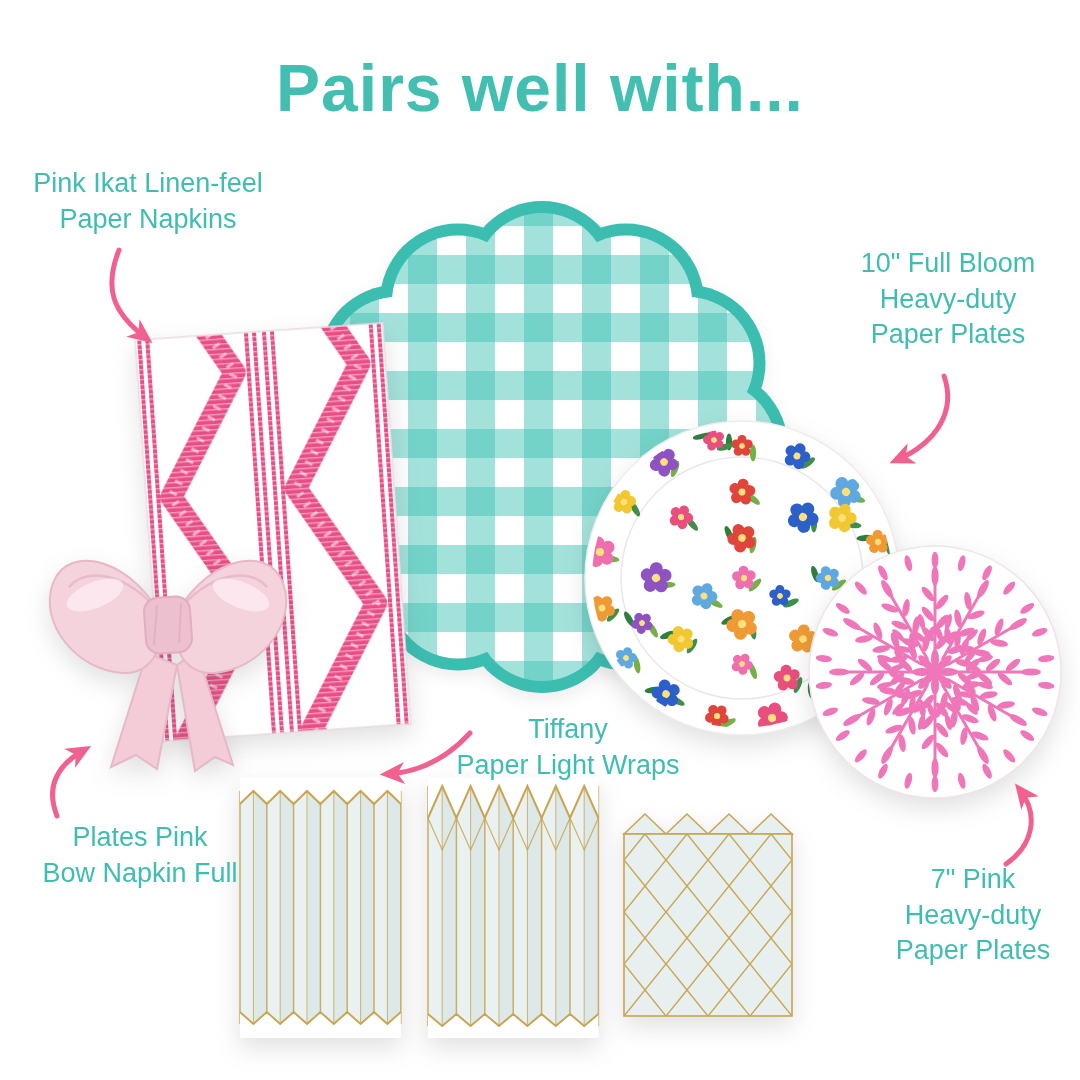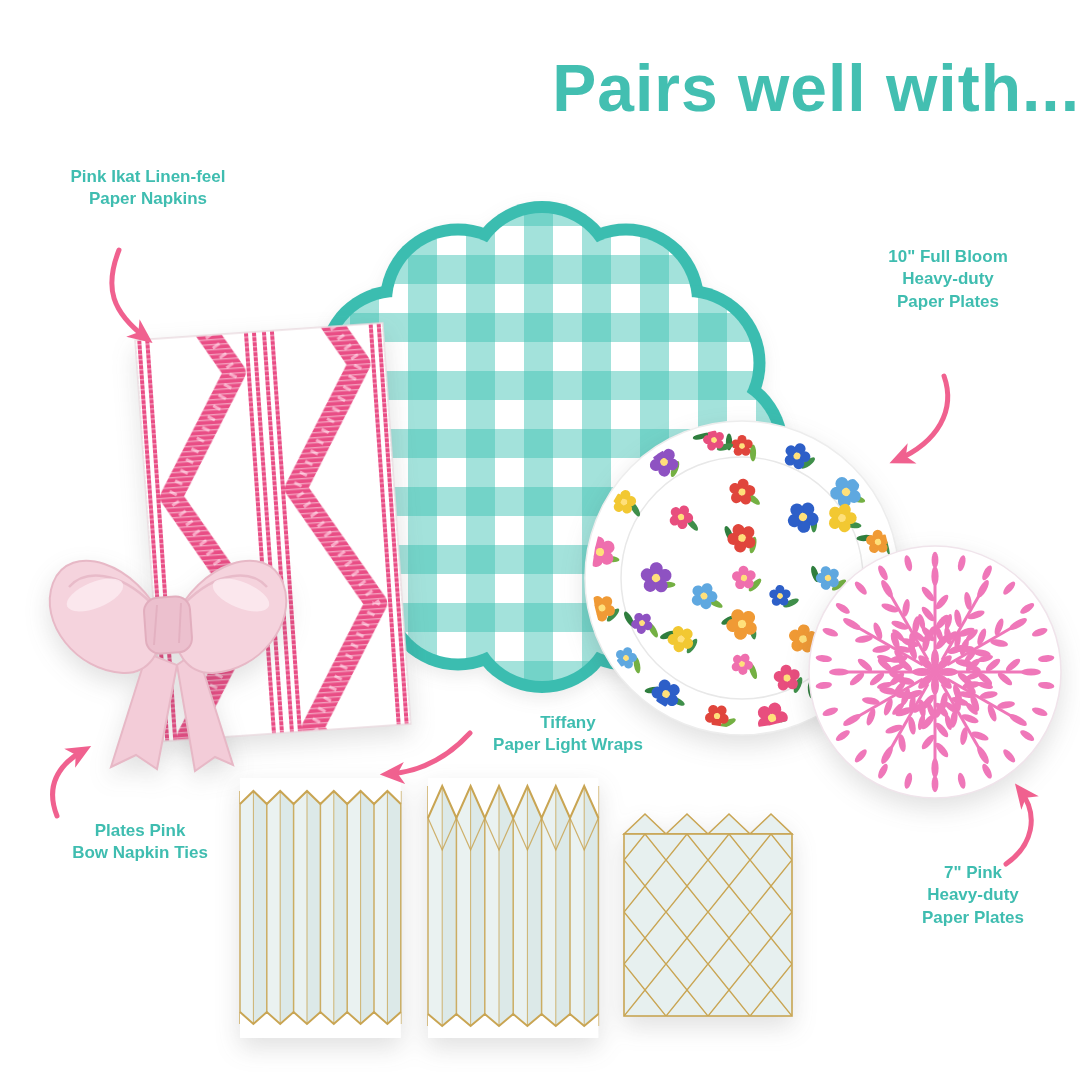--- a/index.html
+++ b/index.html
@@ -1,20 +1,20 @@
 <!DOCTYPE html>
 <html><head>
 <meta charset="utf-8">
 <style>
   *{margin:0;padding:0;box-sizing:border-box}
   html,body{width:1080px;height:1080px;background:#fff;font-family:"Liberation Sans",sans-serif;overflow:hidden}
   .canvas{position:relative;width:1080px;height:1080px;background:#fff;overflow:hidden}
-  .title{position:absolute;left:0;top:50px;width:100%;text-align:right;
+  .title{position:absolute;left:0;top:50px;width:100%;text-align:center;
          font-size:66px;font-weight:800;color:#43BFB1;letter-spacing:1px}
-  .label{position:absolute;text-align:center;color:#3FBDB0;font-size:17px;line-height:1.32;font-weight:700}
+  .label{position:absolute;text-align:center;color:#3FBDB0;font-size:27px;line-height:1.32;font-weight:400}
   .label span{display:block}
   .art{position:absolute}
   .shadow{filter:drop-shadow(0 10px 12px rgba(70,70,70,.16))}
   .softshadow{filter:drop-shadow(0 6px 8px rgba(70,70,70,.10))}
   #placemat{left:292px;top:197px;width:500px;height:500px}
   #napkins{left:148px;top:330px;width:254px;height:406px;transform:rotate(-4deg)}
   #floral{left:582px;top:418px;width:320px;height:320px}
   #pinkplate{left:805px;top:542px;width:260px;height:260px}
   #bow{left:33px;top:495px;width:270px;height:300px}
   #vases{left:232px;top:778px;width:580px;height:260px}
@@ -385,21 +385,21 @@
     <span>Pink Ikat Linen-feel</span>
     <span>Paper Napkins</span>
   </div>
   <div id="lbl-fullbloom" class="label">
     <span>10" Full Bloom</span>
     <span>Heavy-duty</span>
     <span>Paper Plates</span>
   </div>
   <div id="lbl-bow" class="label">
     <span>Plates Pink</span>
-    <span>Bow Napkin Ties</span>
+    <span>Bow Napkin Full</span>
   </div>
   <div id="lbl-vase" class="label">
     <span>Tiffany</span>
     <span>Paper Light Wraps</span>
   </div>
   <div id="lbl-pinkplates" class="label">
     <span>7" Pink</span>
     <span>Heavy-duty</span>
     <span>Paper Plates</span>
   </div>

